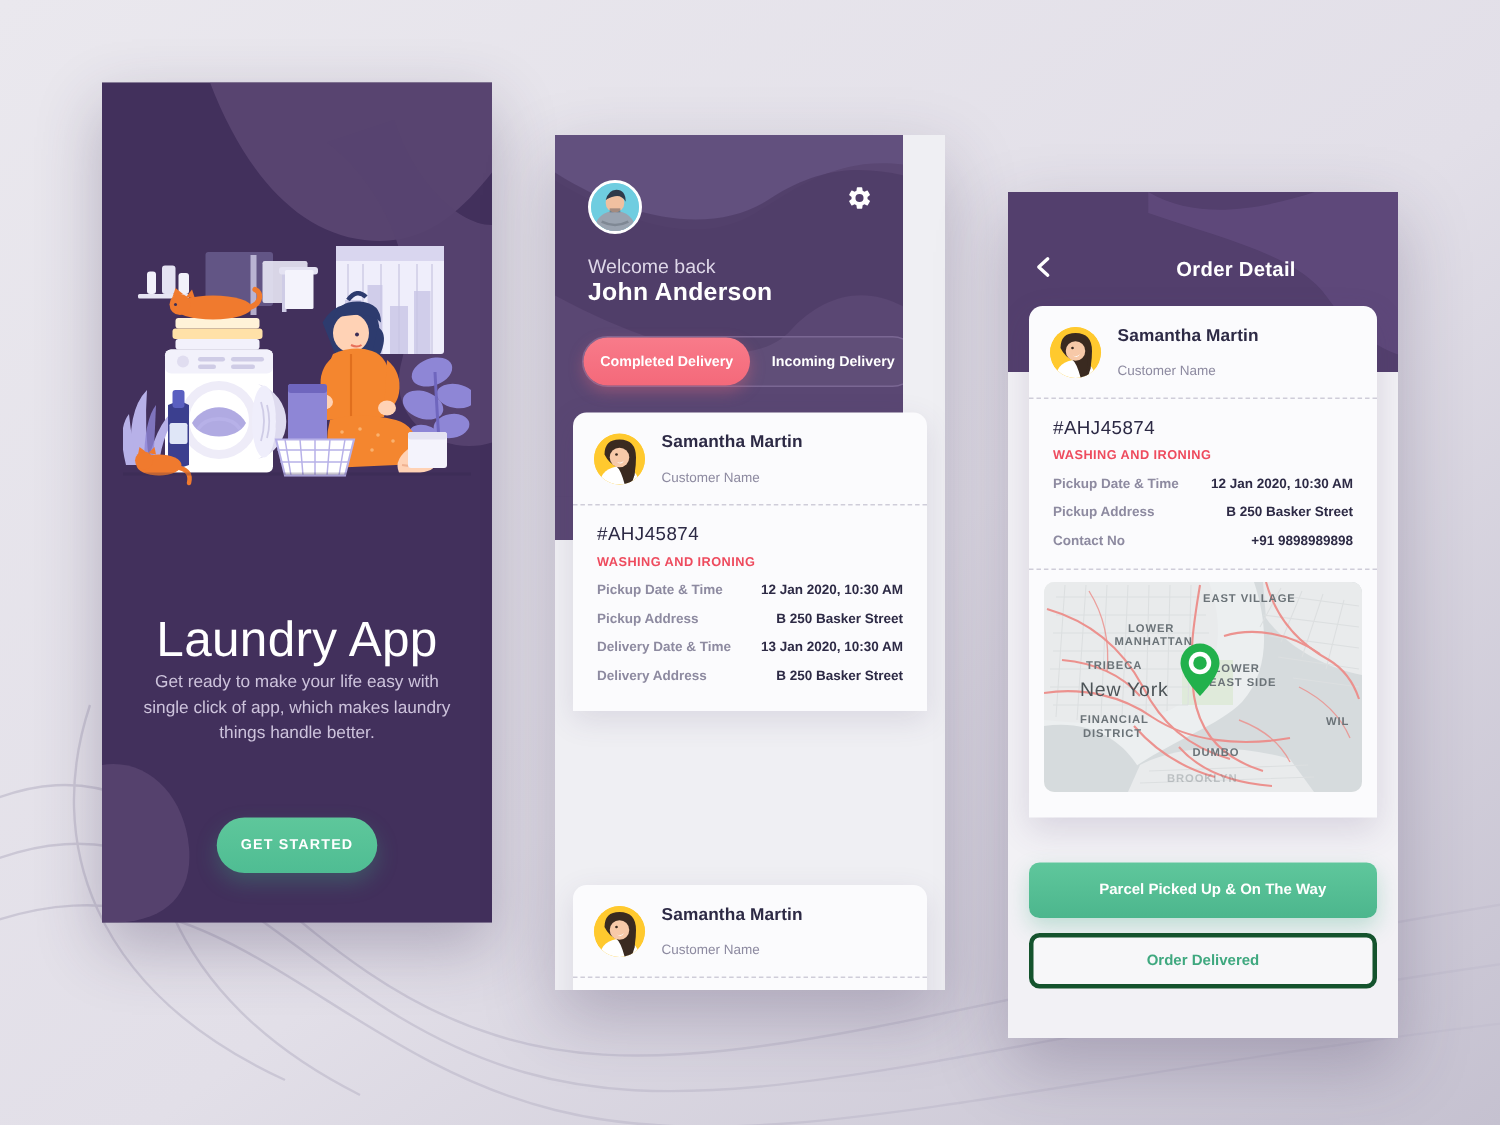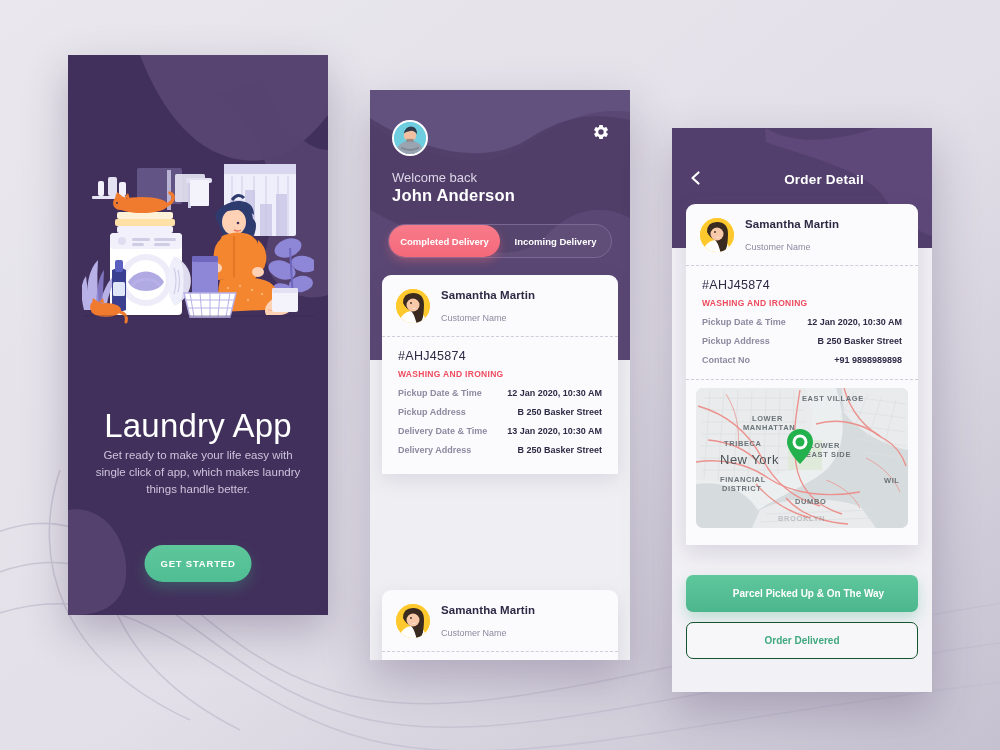--- a/index.html
+++ b/index.html
@@ -43,21 +43,21 @@
     border: none; cursor: pointer; box-shadow: 0 6px 14px rgba(60,170,130,.30);
   }
 
   
   #screen2 {
     left: 370px; top: 90px; width: 260px; height: 570px;
     background: #efeff3;
     box-shadow: 0 18px 44px rgba(60,45,85,.28);
   }
   .s2-header {
-    position: absolute; left: 0; top: 0; width: 260px; height: 270px;
+    position: absolute; left: 0; top: 0; width: 232px; height: 270px;
     background: #5a4773; overflow: hidden;
   }
   .avatar-sm {
     position: absolute; left: 22px; top: 30px; width: 36px; height: 36px;
     border-radius: 50%; overflow: hidden; border: 2px solid #ffffff;
     background: #6fcde0;
   }
   .gear {
     position: absolute; right: 20px; top: 33px; width: 18px; height: 18px;
     cursor: pointer;
@@ -136,21 +136,21 @@
     position: absolute; left: 14px; top: 447px; width: 232px; height: 37px;
     border-radius: 7px; border: none; cursor: pointer;
     background: linear-gradient(180deg,#5fc79c 0%,#4cb68d 100%);
     color: #ffffff; font-size: 10px; font-weight: bold;
     display: flex; align-items: center; justify-content: center;
     box-shadow: 0 6px 14px rgba(70,175,135,.30);
     padding-left: 13px;
   }
   .btn-outline {
     position: absolute; left: 14px; top: 494px; width: 232px; height: 37px;
-    border-radius: 7px; border: 1px solid #14532d; cursor: pointer;
+    border-radius: 7px; border: 3px solid #14532d; cursor: pointer;
     background: #f7f7f9; color: #3fa87f; font-size: 10px; font-weight: bold;
     display: flex; align-items: center; justify-content: center;
   }
 </style>
 </head>
 <body>
 
 <svg class="bg-waves" viewBox="0 0 1000 750" preserveAspectRatio="none">
   <defs>
     <linearGradient id="pagebg" x1="0" y1="0" x2="1" y2="1">

